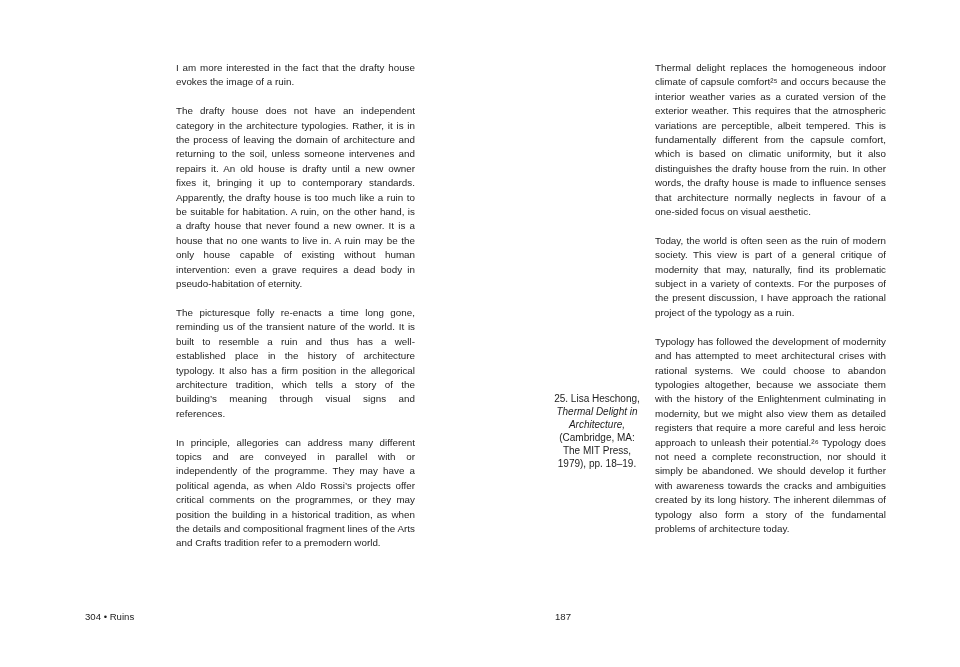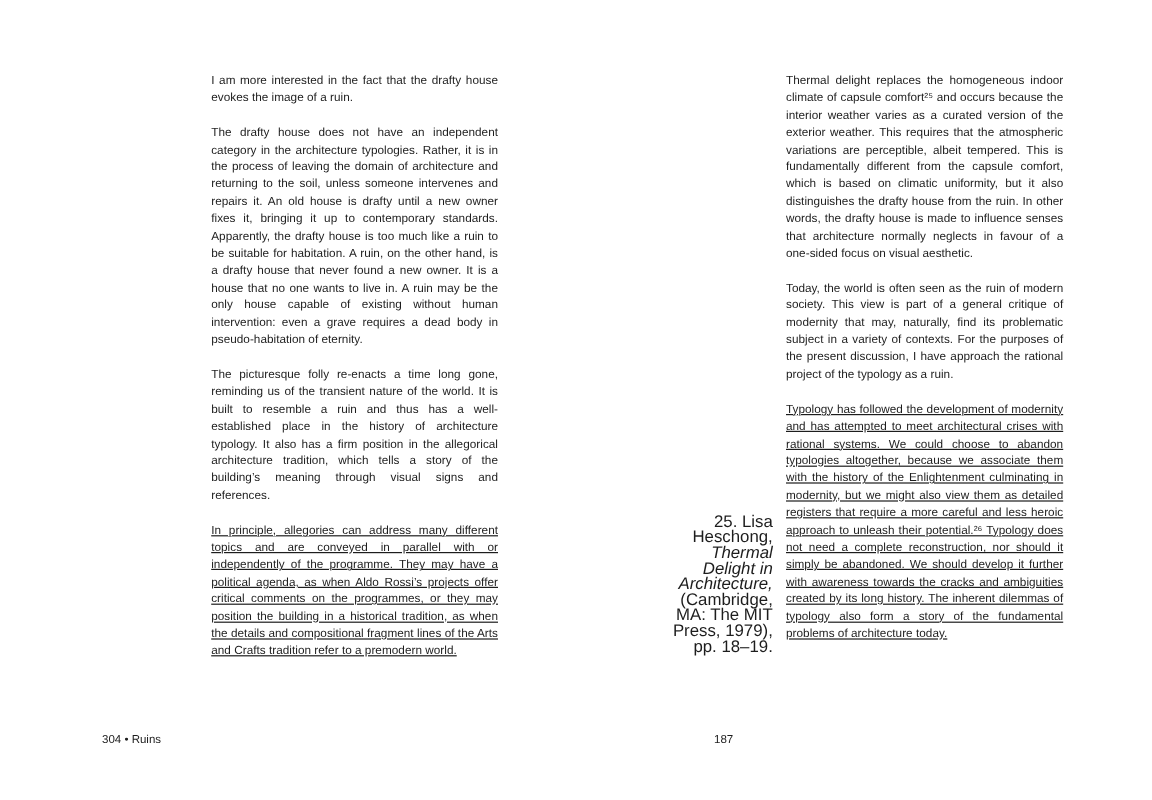--- a/index.html
+++ b/index.html
@@ -22,47 +22,47 @@
     text-align: justify;
     font-size: 9.8px;
     line-height: 14.4px;
     letter-spacing: 0.02px;
   }
   .left-column  { left: 176px; width: 239px; }
   .right-column { left: 655px; width: 231px; }
   .para {
     margin: 0 0 14.4px 0;
   }
-  .para:last-child { margin-bottom: 0; text-decoration: underline; }
+  .para:last-child { margin-bottom: 0; }
   .footnotes {
     position: absolute;
     left: 550px;
-    top: 428px;
+    top: 392px;
     width: 94px;
-    font-size: 14px;
+    font-size: 10px;
     line-height: 13px;
-    text-align: right;
+    text-align: center;
     color: #1d1d1d;
   }
   .footnote {
     margin: 0 0 13px 0;
     overflow-wrap: break-word;
     word-break: break-word;
   }
   .footnote:last-child { margin-bottom: 0; }
   .italic { font-style: italic; }
   .folio {
     position: absolute;
     top: 611px;
     font-size: 9.6px;
     line-height: 12px;
     white-space: nowrap;
   }
   .folio-left  { left: 85px; }
-  .folio-right { left: 555px; margin-left: 40px; }
+  .folio-right { left: 555px; }
 </style>
 </head>
 <body>
 
 <div class="spread">
 
   <section>
     <div class="body-column left-column">
       <p class="para">I am more interested in the fact that the drafty house evokes the image of a ruin.</p>
       <p class="para">The drafty house does not have an independent category in the architecture typologies. Rather, it is in the process of leaving the domain of architecture and returning to the soil, unless someone intervenes and repairs it. An old house is drafty until a new owner fixes it, bringing it up to contemporary standards. Apparently, the drafty house is too much like a ruin to be suitable for habitation. A ruin, on the other hand, is a drafty house that never found a new owner. It is a house that no one wants to live in. A ruin may be the only house capable of existing without human intervention: even a grave requires a dead body in pseudo-habitation of eternity.</p>

